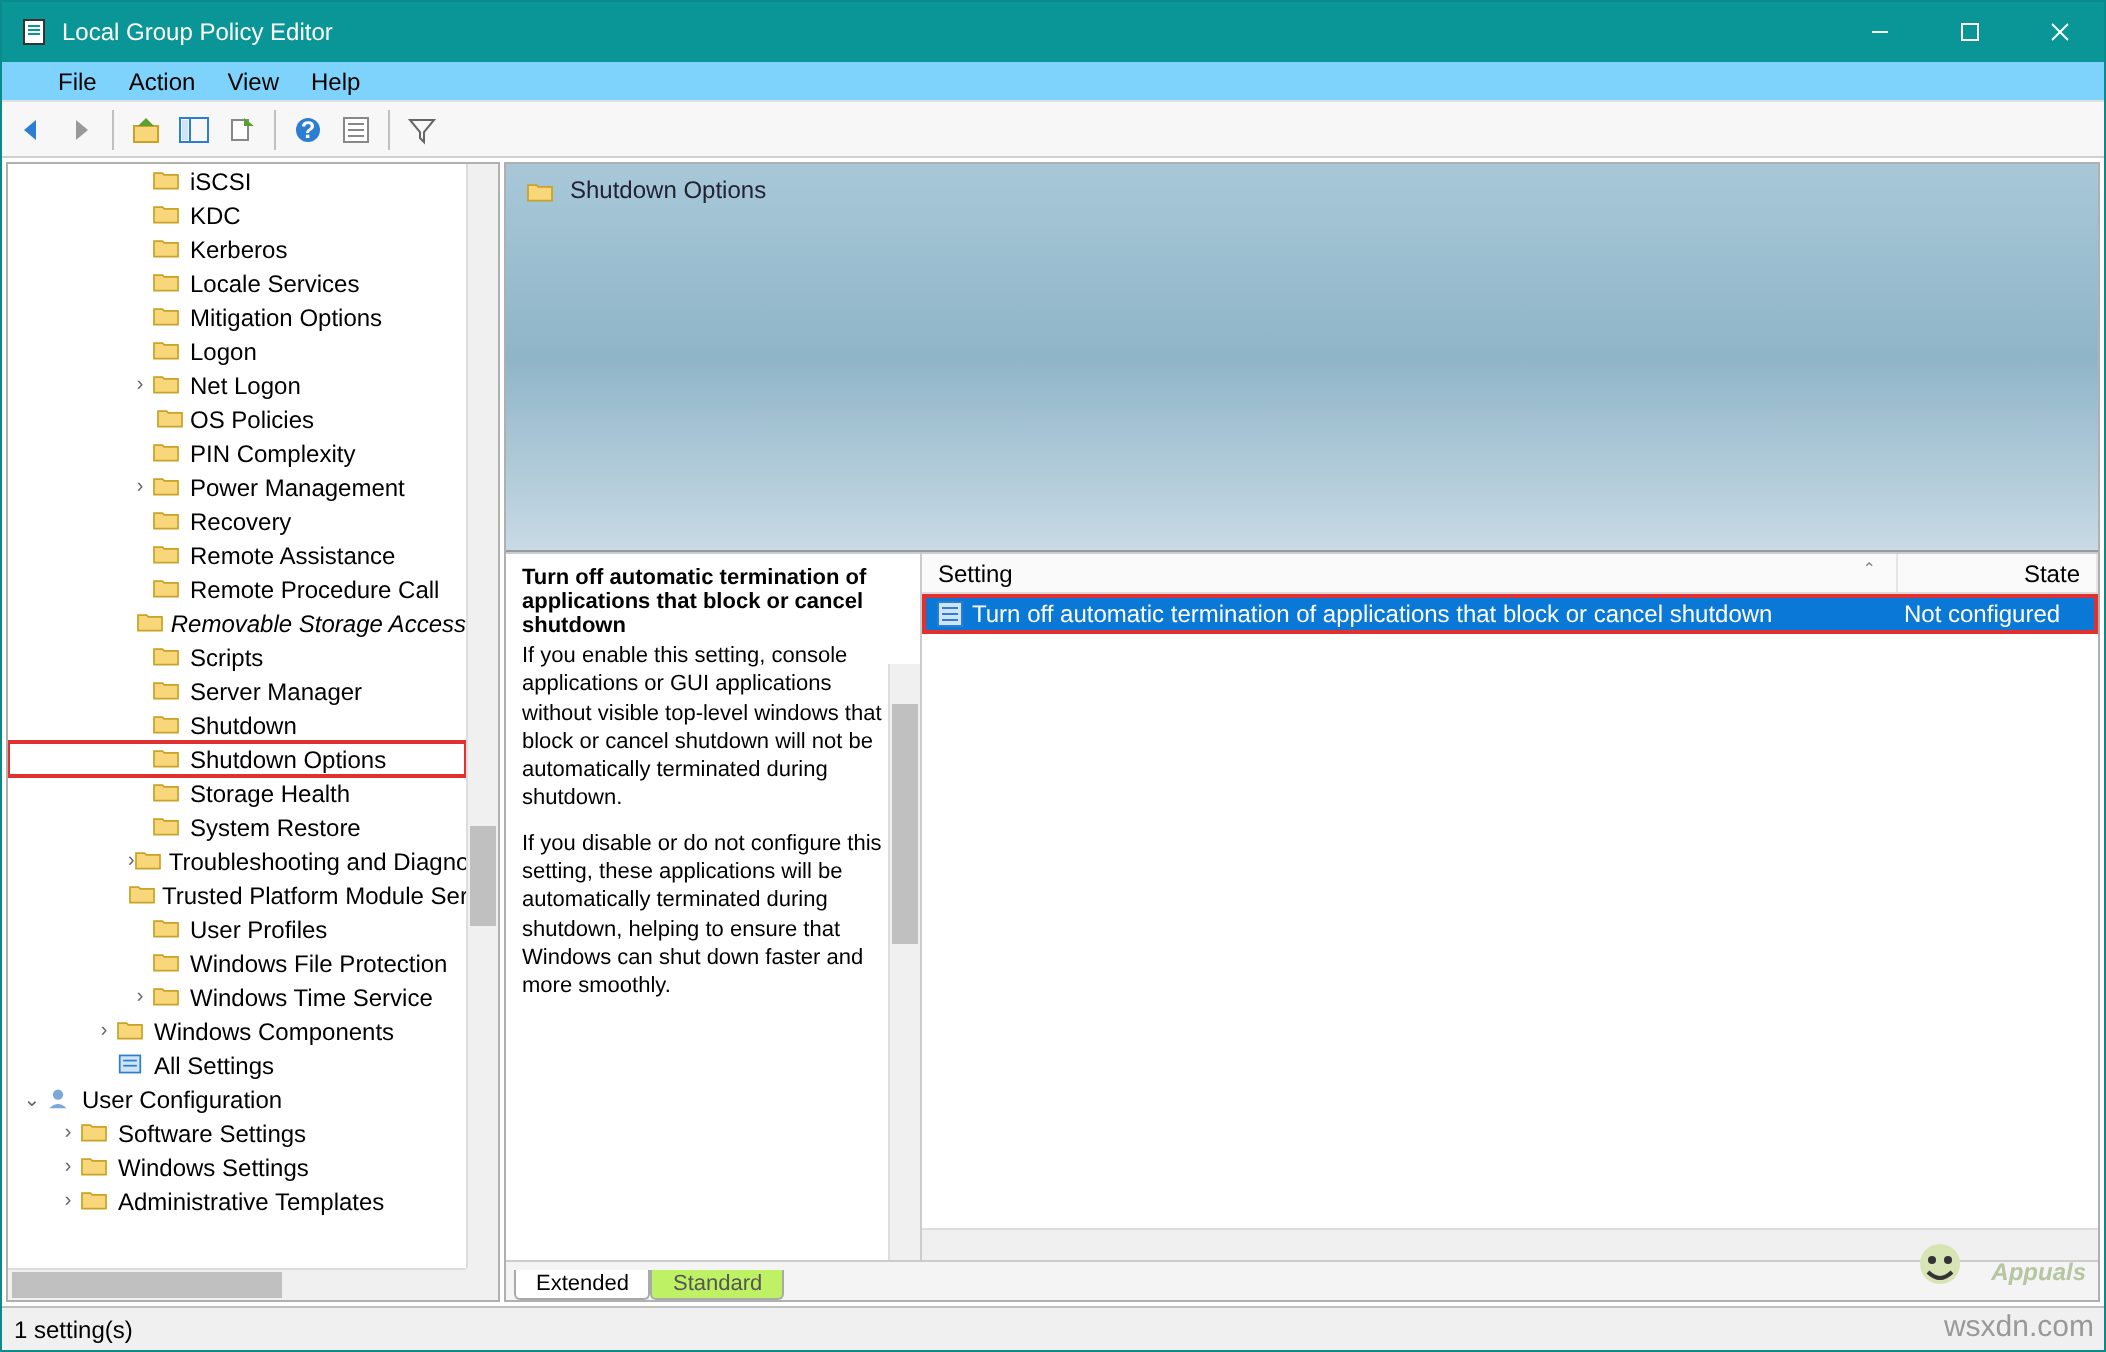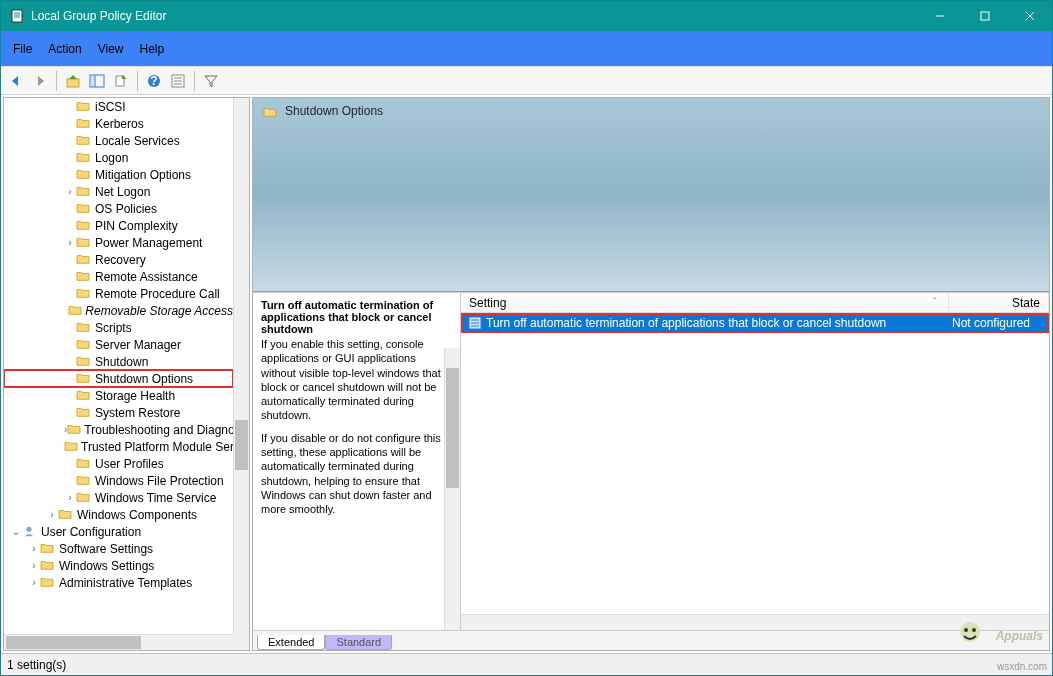--- a/index.html
+++ b/index.html
@@ -2,21 +2,21 @@
 <html><head>
 <meta charset="utf-8">
 <style>
 * { box-sizing: border-box; margin: 0; padding: 0; font-family: "Segoe UI", Tahoma, sans-serif; font-size: 12px; }
 body { background: #fff; width: 1053px; height: 676px; overflow: hidden; display: flex; flex-direction: column; border: 1px solid #0a8a8a; }
 .titlebar { background: #0a9696; color: #fff; height: 30px; display: flex; align-items: center; padding-left: 8px; }
 .titlebar-icon { width: 16px; height: 16px; margin-right: 6px; display:inline-block; }
 .titlebar-text { flex: 1; font-size: 12px; }
 .titlebar-buttons { display: flex; }
 .tb-btn { width: 45px; height: 30px; display: flex; align-items: center; justify-content: center; color: #fff; }
-.menubar { height: 36px; display: flex; align-items: center; padding: 0 4px; background: #3b82f6; border-bottom: 1px solid #e0e0e0;}
+.menubar { height: 20px; display: flex; align-items: center; padding: 0 20px; background: #7dd3fc; border-bottom: 1px solid #e0e0e0;}
 .menubar span { padding: 2px 8px; }
 .toolbar { height: 28px; display: flex; align-items: center; padding: 2px 4px; gap: 2px; border-bottom: 1px solid #d0d0d0; background: #f7f7f7;}
 .tool { width: 22px; height: 22px; display: flex; align-items: center; justify-content: center; border: 1px solid transparent; }
 .tool svg { width:16px; height:16px; }
 .tool-sep { width: 1px; height: 20px; background: #c0c0c0; margin: 0 3px; }
 .content { flex: 1; display: flex; min-height: 0; }
 .tree-pane { width: 247px; border: 1px solid #b0b0b0; margin: 2px; overflow: hidden; position: relative; background: #fff;}
 .tree-inner { position: absolute; top: 0; left: 0; right: 16px; bottom: 16px; overflow: hidden; }
 .tree-node { display: flex; align-items: center; height: 17px; white-space: nowrap; padding-left: 4px;}
 .tree-node .exp { width: 12px; text-align:center; color:#666; font-size:10px;}
@@ -46,25 +46,25 @@
 .list-header .colh.setting .sortcaret { position:absolute; right:10px; top:3px; font-size:8px; color:#888;}
 .list-header .colh.state { width:100px; justify-content:flex-end;}
 .list-body { flex:1; position:relative; overflow:hidden;}
 .list-row { height:18px; display:flex; align-items:center; padding:0 6px; background:#0a78d7; color:#fff; outline:2px solid #e03030; outline-offset:-1px; margin:1px;}
 .list-row .rowicon { width:14px; height:14px; margin-right:4px;}
 .list-row .setting-text { flex:1; white-space:nowrap; overflow:hidden; text-overflow:ellipsis; font-size:12px;}
 .list-row .state-text { width:90px; text-align:left; font-size:12px;}
 .list-hscroll { height:16px; background:#f0f0f0; border-top:1px solid #ddd; position:relative;}
 .tabs { height:20px; display:flex; align-items:flex-end; padding-left:4px; border-top:1px solid #ccc; background:#f4f4f4;}
 .tab { padding:1px 10px; border:1px solid #aaa; border-top:none; border-radius:0 0 3px 3px; font-size:11px; background:#fff; position:relative; top:0;}
-.tab.inactive { background:#c4b5fd; color:#555;text-align:center;}
+.tab.inactive { background:#bef264; color:#555;text-align:center;}
 .statusbar { height:22px; border-top:1px solid #c0c0c0; display:flex; align-items:center; padding:0 6px; font-size:11px; background:#f0f0f0;}
 .watermark { position:absolute; right:10px; bottom:22px; font-size:28px; font-style:italic; font-weight:bold; color:rgba(120,150,80,0.5); display:flex; align-items:center; gap:8px; pointer-events:none;}
 .watermark svg { width:36px; height:36px;}
-.wsxd { position:absolute; right:6px; bottom:4px; font-size:10px; color:#999;}
+.wsxd { position:absolute; right:6px; bottom:4px; font-size:15px; color:#999;}
 </style>
 </head>
 <body>
 
 <div class="titlebar">
   <span class="titlebar-icon">
     <svg viewBox="0 0 16 16">
         <rect x="3" y="2" width="10" height="12" fill="#fff" stroke="#333" stroke-width="1"></rect>
         <line x1="5" y1="5" x2="11" y2="5" stroke="#0a9696"></line>
         <line x1="5" y1="7" x2="11" y2="7" stroke="#0a9696"></line>
@@ -161,51 +161,58 @@
           <span class="ficon"><svg class="folder-svg" viewBox="0 0 16 14">
               <path d="M1 3 L6 3 L7 4 L15 4 L15 12 L1 12 Z" fill="#f7d77a" stroke="#c9a227"></path>
             </svg></span>
           <span class="tree-label">iSCSI</span>
         </div>
         <div class="tree-node" style="padding-left: 60px;">
           <span class="exp"></span>
           <span class="ficon"><svg class="folder-svg" viewBox="0 0 16 14">
               <path d="M1 3 L6 3 L7 4 L15 4 L15 12 L1 12 Z" fill="#f7d77a" stroke="#c9a227"></path>
             </svg></span>
+          <span class="tree-label">KDC</span>
+        </div>
+        <div class="tree-node" style="padding-left: 60px;">
+          <span class="exp"></span>
+          <span class="ficon"><svg class="folder-svg" viewBox="0 0 16 14">
+              <path d="M1 3 L6 3 L7 4 L15 4 L15 12 L1 12 Z" fill="#f7d77a" stroke="#c9a227"></path>
+            </svg></span>
           <span class="tree-label">Kerberos</span>
         </div>
         <div class="tree-node" style="padding-left: 60px;">
           <span class="exp"></span>
           <span class="ficon"><svg class="folder-svg" viewBox="0 0 16 14">
               <path d="M1 3 L6 3 L7 4 L15 4 L15 12 L1 12 Z" fill="#f7d77a" stroke="#c9a227"></path>
             </svg></span>
           <span class="tree-label">Locale Services</span>
         </div>
         <div class="tree-node" style="padding-left: 60px;">
           <span class="exp"></span>
           <span class="ficon"><svg class="folder-svg" viewBox="0 0 16 14">
               <path d="M1 3 L6 3 L7 4 L15 4 L15 12 L1 12 Z" fill="#f7d77a" stroke="#c9a227"></path>
             </svg></span>
+          <span class="tree-label">Mitigation Options</span>
+        </div>
+        <div class="tree-node" style="padding-left: 60px;">
+          <span class="exp"></span>
+          <span class="ficon"><svg class="folder-svg" viewBox="0 0 16 14">
+              <path d="M1 3 L6 3 L7 4 L15 4 L15 12 L1 12 Z" fill="#f7d77a" stroke="#c9a227"></path>
+            </svg></span>
           <span class="tree-label">Logon</span>
         </div>
         <div class="tree-node" style="padding-left: 60px;">
-          <span class="exp"></span>
-          <span class="ficon"><svg class="folder-svg" viewBox="0 0 16 14">
-              <path d="M1 3 L6 3 L7 4 L15 4 L15 12 L1 12 Z" fill="#f7d77a" stroke="#c9a227"></path>
-            </svg></span>
-          <span class="tree-label">Mitigation Options</span>
-        </div>
-        <div class="tree-node" style="padding-left: 60px;">
           <span class="exp">›</span>
           <span class="ficon"><svg class="folder-svg" viewBox="0 0 16 14">
               <path d="M1 3 L6 3 L7 4 L15 4 L15 12 L1 12 Z" fill="#f7d77a" stroke="#c9a227"></path>
             </svg></span>
           <span class="tree-label">Net Logon</span>
         </div>
-        <div class="tree-node" style="padding-left: 60px;">
+        <div class="tree-node" style="padding-left: 60px; text-align: right;">
           <span class="exp"></span>
           <span class="ficon"><svg class="folder-svg" viewBox="0 0 16 14">
               <path d="M1 3 L6 3 L7 4 L15 4 L15 12 L1 12 Z" fill="#f7d77a" stroke="#c9a227"></path>
             </svg></span>
           <span class="tree-label">OS Policies</span>
         </div>
         <div class="tree-node" style="padding-left: 60px;">
           <span class="exp"></span>
           <span class="ficon"><svg class="folder-svg" viewBox="0 0 16 14">
               <path d="M1 3 L6 3 L7 4 L15 4 L15 12 L1 12 Z" fill="#f7d77a" stroke="#c9a227"></path>
@@ -323,20 +330,29 @@
               <path d="M1 3 L6 3 L7 4 L15 4 L15 12 L1 12 Z" fill="#f7d77a" stroke="#c9a227"></path>
             </svg></span>
           <span class="tree-label">Windows Time Service</span>
         </div>
         <div class="tree-node" style="padding-left: 42px;">
           <span class="exp">›</span>
           <span class="ficon"><svg class="folder-svg" viewBox="0 0 16 14">
               <path d="M1 3 L6 3 L7 4 L15 4 L15 12 L1 12 Z" fill="#f7d77a" stroke="#c9a227"></path>
             </svg></span>
           <span class="tree-label">Windows Components</span>
+        </div>
+        <div class="tree-node" style="padding-left: 42px;">
+          <span class="exp"></span>
+          <span class="ficon"><svg class="folder-svg" viewBox="0 0 16 14">
+              <rect x="2" y="2" width="12" height="10" fill="#cfe4f7" stroke="#2b7ed1"></rect>
+              <line x1="4" y1="5" x2="12" y2="5" stroke="#2b7ed1"></line>
+              <line x1="4" y1="8" x2="12" y2="8" stroke="#2b7ed1"></line>
+            </svg></span>
+          <span class="tree-label">All Settings</span>
         </div>
         <div class="tree-node" style="padding-left: 6px;">
           <span class="exp">⌄</span>
           <span class="ficon"><svg class="folder-svg" viewBox="0 0 16 14">
               <circle cx="8" cy="5" r="3" fill="#7aa8d9"></circle>
               <path d="M3 13 Q8 8 13 13" fill="#7aa8d9"></path>
             </svg></span>
           <span class="tree-label">User Configuration</span>
         </div>
         <div class="tree-node" style="padding-left: 24px;">

